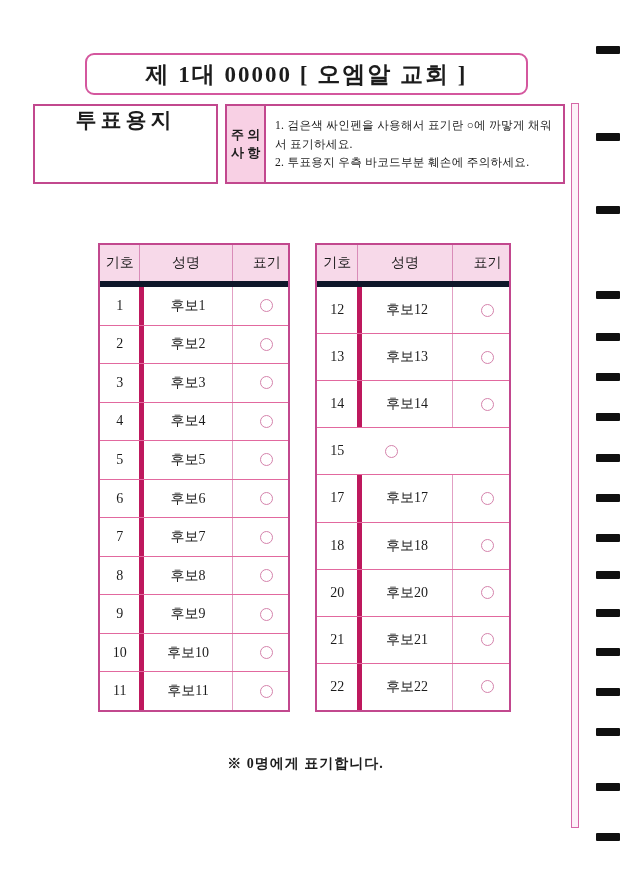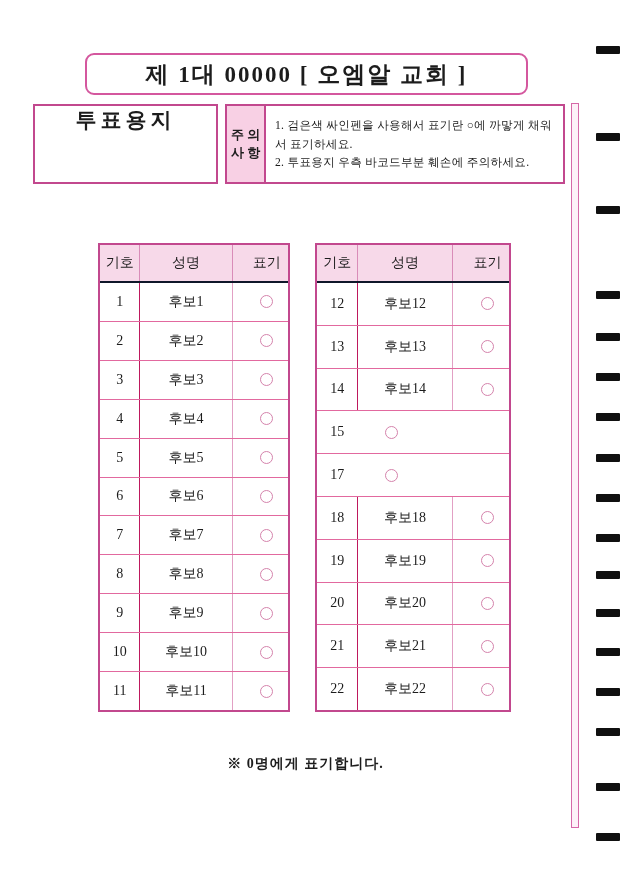--- a/index.html
+++ b/index.html
@@ -24,28 +24,28 @@
     font-size:13px;font-weight:bold;line-height:1.35;white-space:nowrap;}
   .notice-text{flex:1;padding:6px 8px 4px 9px;font-size:11.6px;line-height:1.62;
     display:flex;flex-direction:column;justify-content:center;}
   .notice-item{letter-spacing:0.3px;}
 
   
   .ctable{position:absolute;top:243px;height:469px;border:2px solid #c2488e;
     display:flex;flex-direction:column;box-sizing:border-box;background:#fff;}
   .ctable.left{left:98px;width:192px;}
   .ctable.right{left:315px;width:196px;}
-  .t-head{height:36px;background:#f7d9e9;border-bottom:2px solid #0f172a;
+  .t-head{height:36px;background:#f7d9e9;border-bottom:6px solid #0f172a;
     display:flex;font-size:13.5px;font-weight:normal;flex:0 0 36px;}
   .t-body{flex:1;display:flex;flex-direction:column;}
   .t-row{flex:1;display:flex;border-top:1.5px solid #e2699f;}
   .t-row:first-child{border-top:none;}
   .c{display:flex;align-items:center;justify-content:center;font-size:14px;}
   .c.num{width:21%;}
-  .c.name{flex:1;border-left:1px solid #be185d;border-right:1px solid #e2a0c4;}
+  .c.name{flex:1;border-left:5px solid #be185d;border-right:1px solid #e2a0c4;}
   .c.mark{width:22.5%;margin-left:13px;}
   .t-head .c.name{border-left:1px solid #d98cb8;border-right:1px solid #d98cb8;}
   .circle{width:13px;height:13px;border:1.3px solid #d583ac;border-radius:50%;box-sizing:border-box;}
 
   
   .footer-note{position:absolute;left:98px;top:755px;width:415px;text-align:center;
     font-size:14px;font-weight:bold;letter-spacing:1px;}
 
   
   .side-bar{position:absolute;left:571px;top:103px;width:6px;height:723px;
@@ -208,40 +208,34 @@
   <div class="t-row">
     <div class="c num">15</div>
     <div class="c mark">
       <span class="circle"></span>
     </div>
   </div>
 
 
   <div class="t-row">
     <div class="c num">17</div>
+    <div class="c name">후보17</div>
     <div class="c mark">
       <span class="circle"></span>
     </div>
   </div>
 
   <div class="t-row">
     <div class="c num">18</div>
     <div class="c name">후보18</div>
     <div class="c mark">
       <span class="circle"></span>
     </div>
   </div>
 
-  <div class="t-row">
-    <div class="c num">19</div>
-    <div class="c name">후보19</div>
-    <div class="c mark">
-      <span class="circle"></span>
-    </div>
-  </div>
 
   <div class="t-row">
     <div class="c num">20</div>
     <div class="c name">후보20</div>
     <div class="c mark">
       <span class="circle"></span>
     </div>
   </div>
 
   <div class="t-row">

